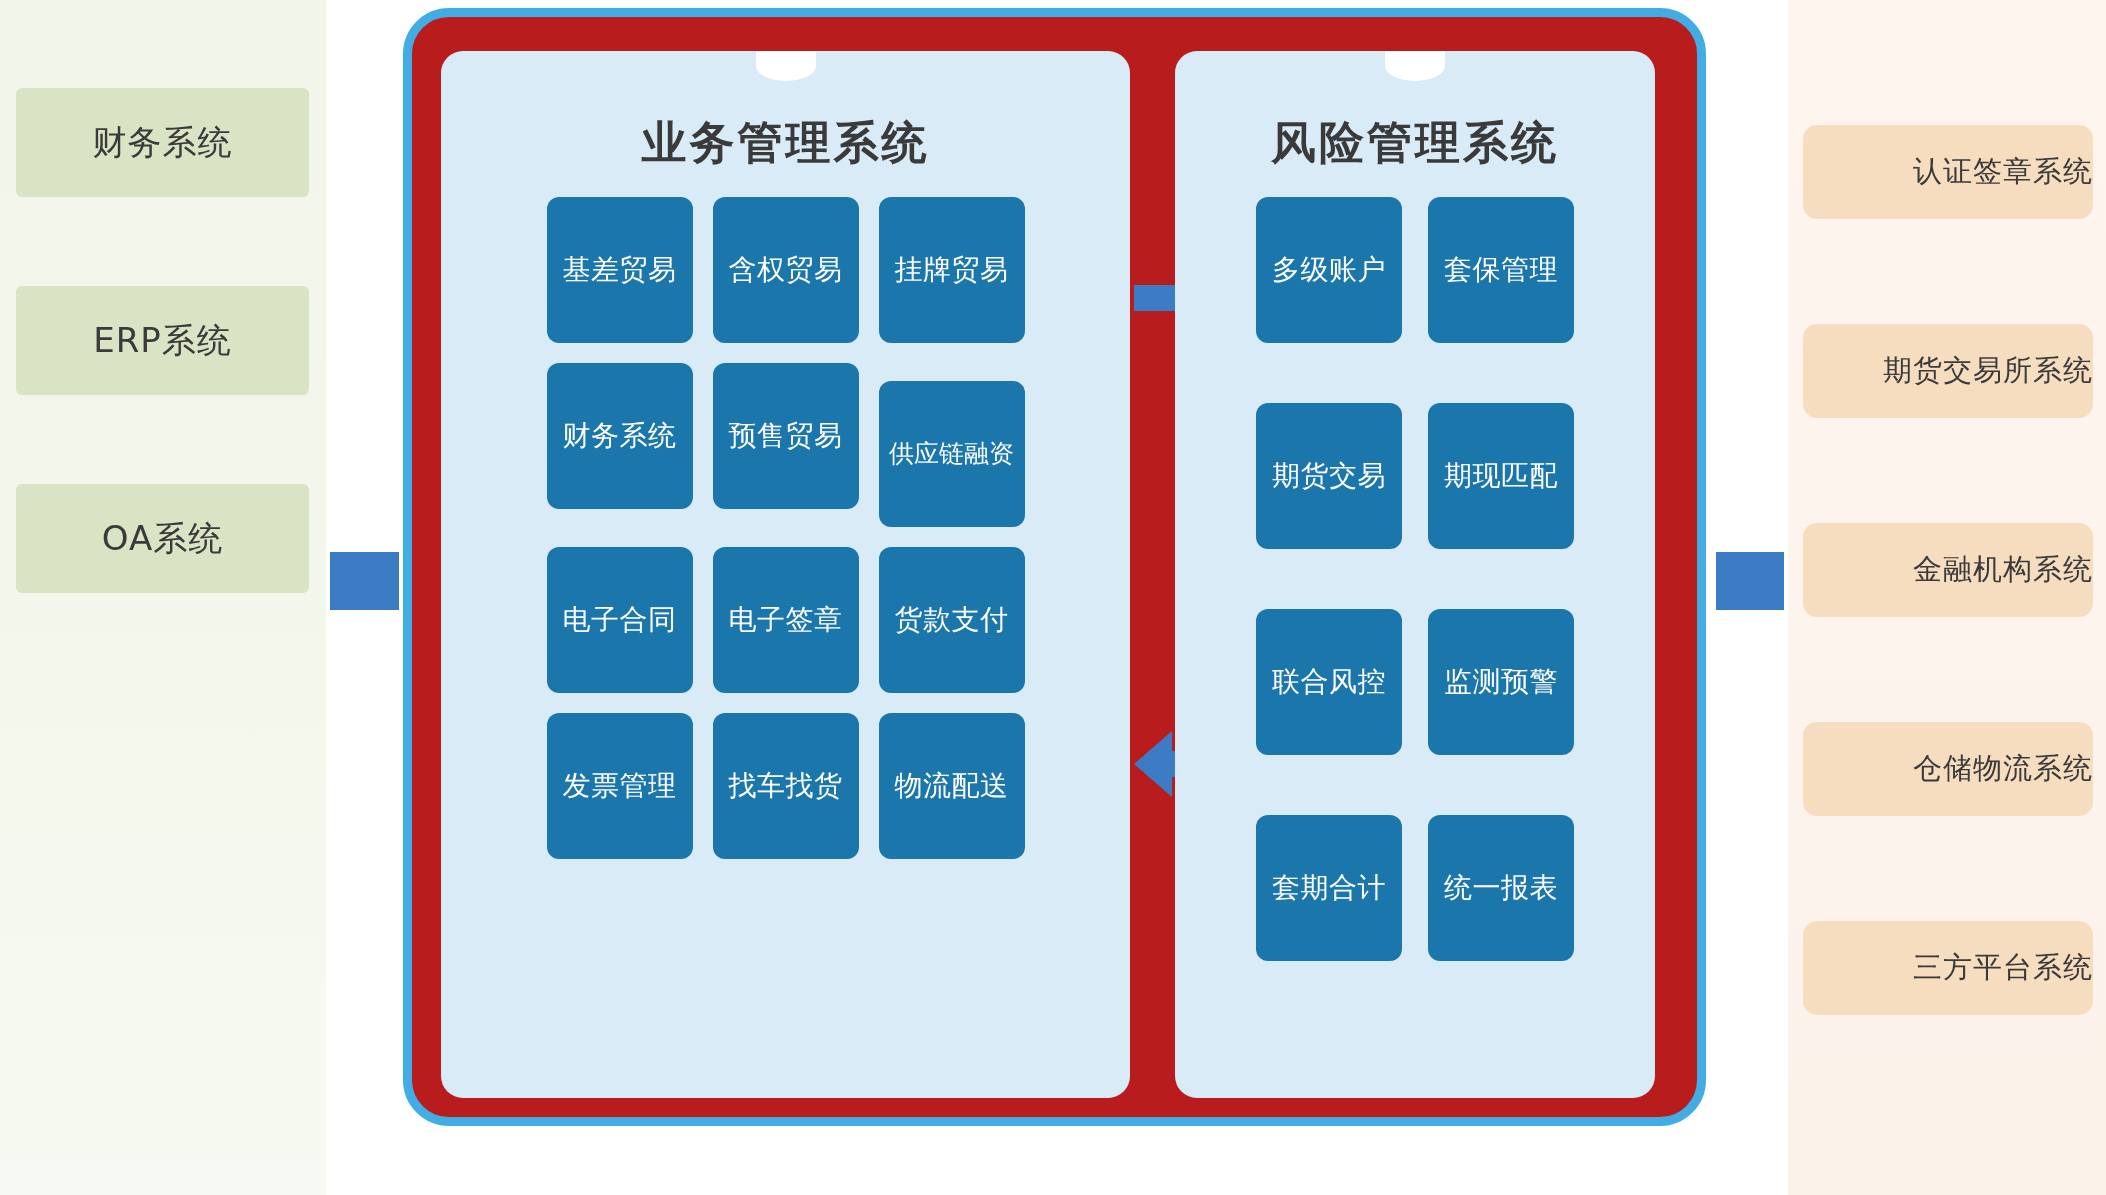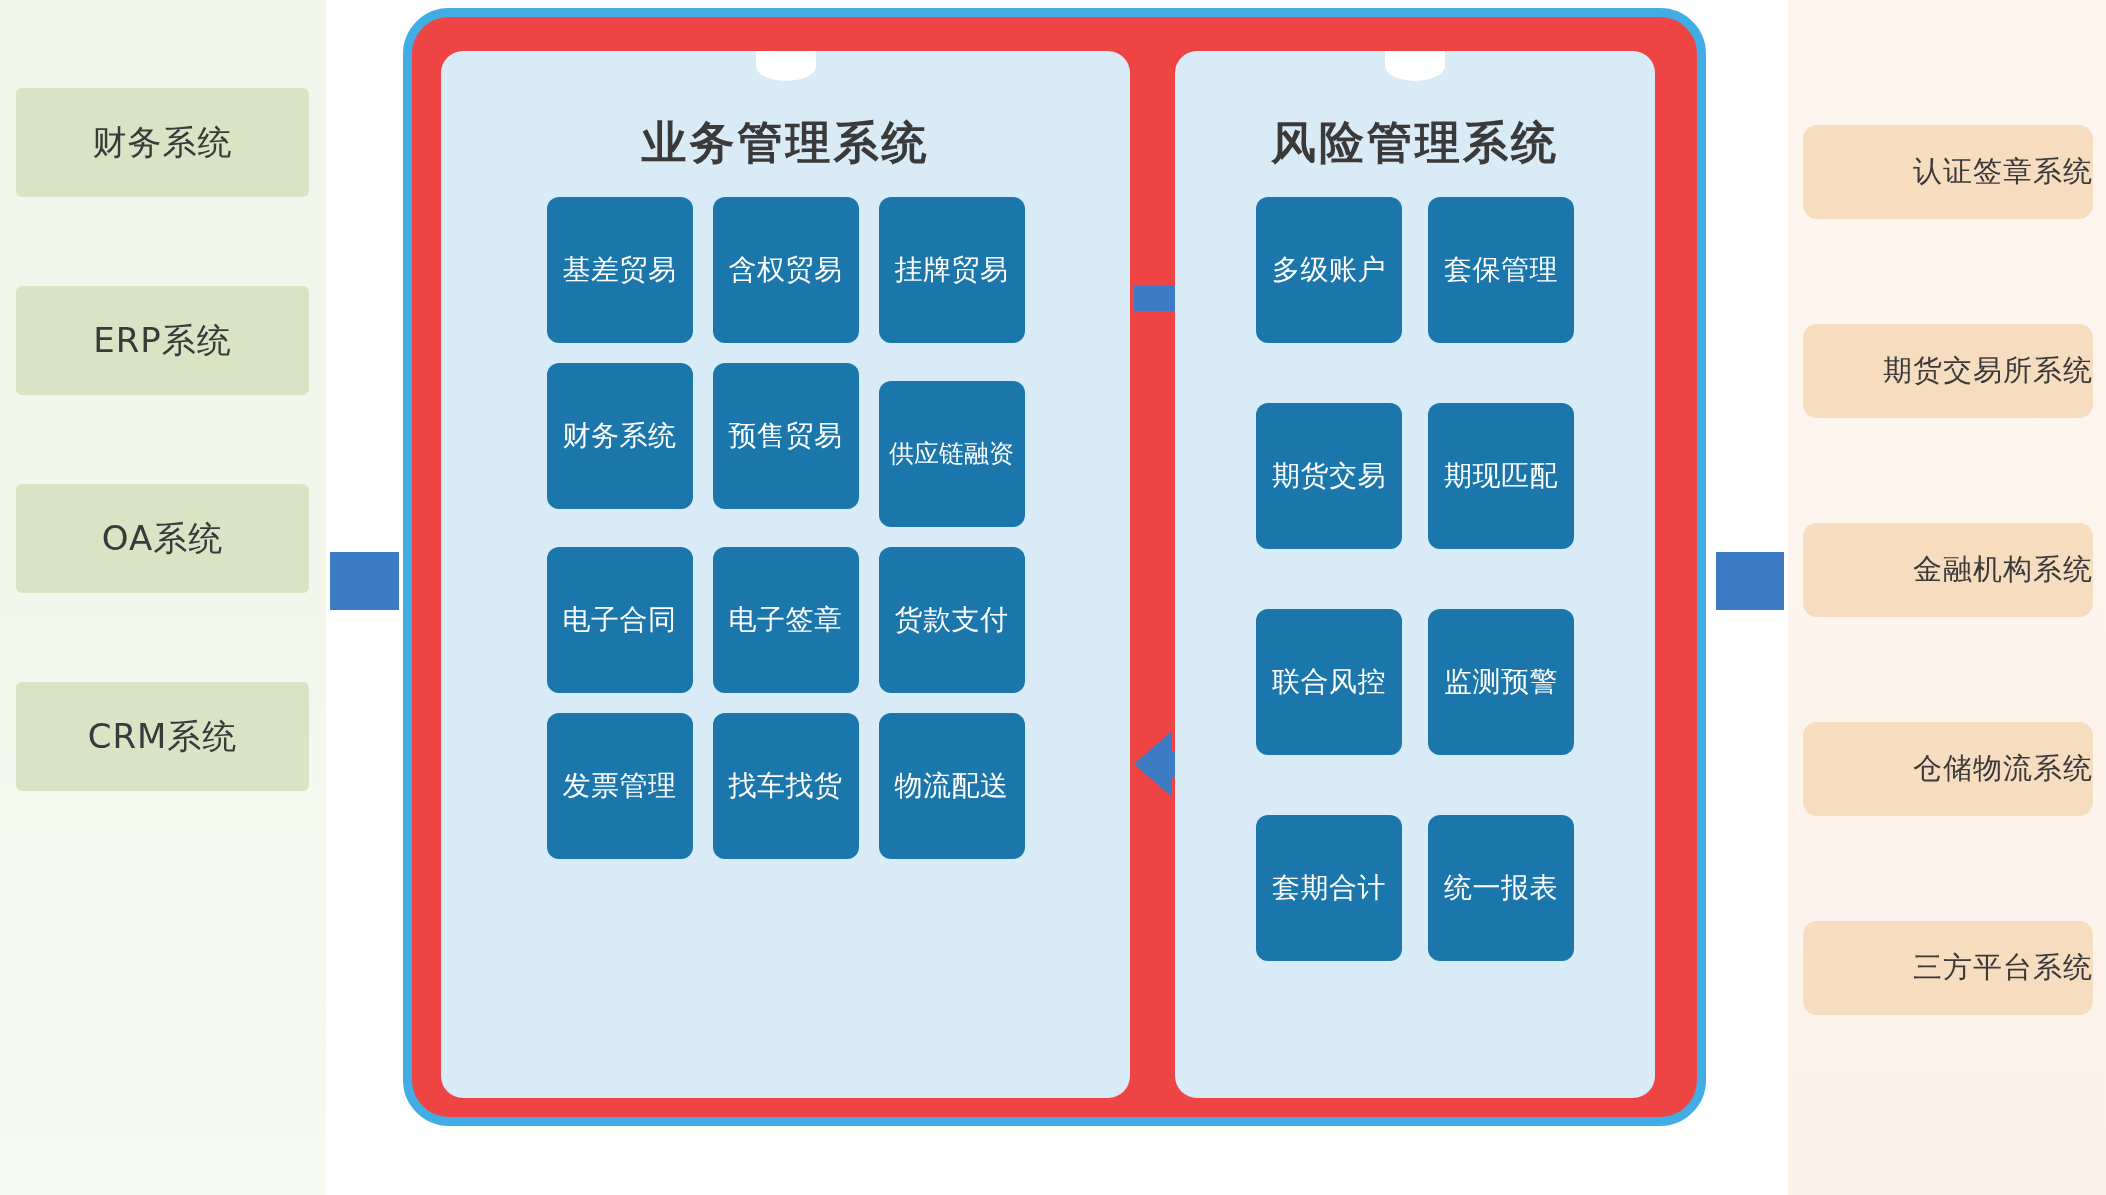--- a/index.html
+++ b/index.html
@@ -75,21 +75,21 @@
 
   
   #platform-card {
     position: absolute;
     left: 403px;
     top: 8px;
     width: 1303px;
     height: 1118px;
     border: 9px solid #41ade4;
     border-radius: 46px;
-    background: #ef4444;
+    background: #b91c1c;
     box-sizing: border-box;
   }
 
   
   .subsystem {
     position: absolute;
     top: 34px;
     background: #daebf8;
     border-radius: 22px;
   }
@@ -165,23 +165,20 @@
 
 <div id="left-column">
   <div class="ext-left-item" style="top:88px">
     <span>财务系统</span>
   </div>
   <div class="ext-left-item" style="top:286px">
     <span>ERP系统</span>
   </div>
   <div class="ext-left-item" style="top:484px">
     <span>OA系统</span>
-  </div>
-  <div class="ext-left-item" style="top:682px">
-    <span>CRM系统</span>
   </div>
 </div>
 
 <div class="connector" id="connector-left"></div>
 
 <div id="platform-card">
 
   <div class="subsystem" id="panel-business">
     <div class="panel-notch"></div>
     <div class="panel-title">业务管理系统</div>

